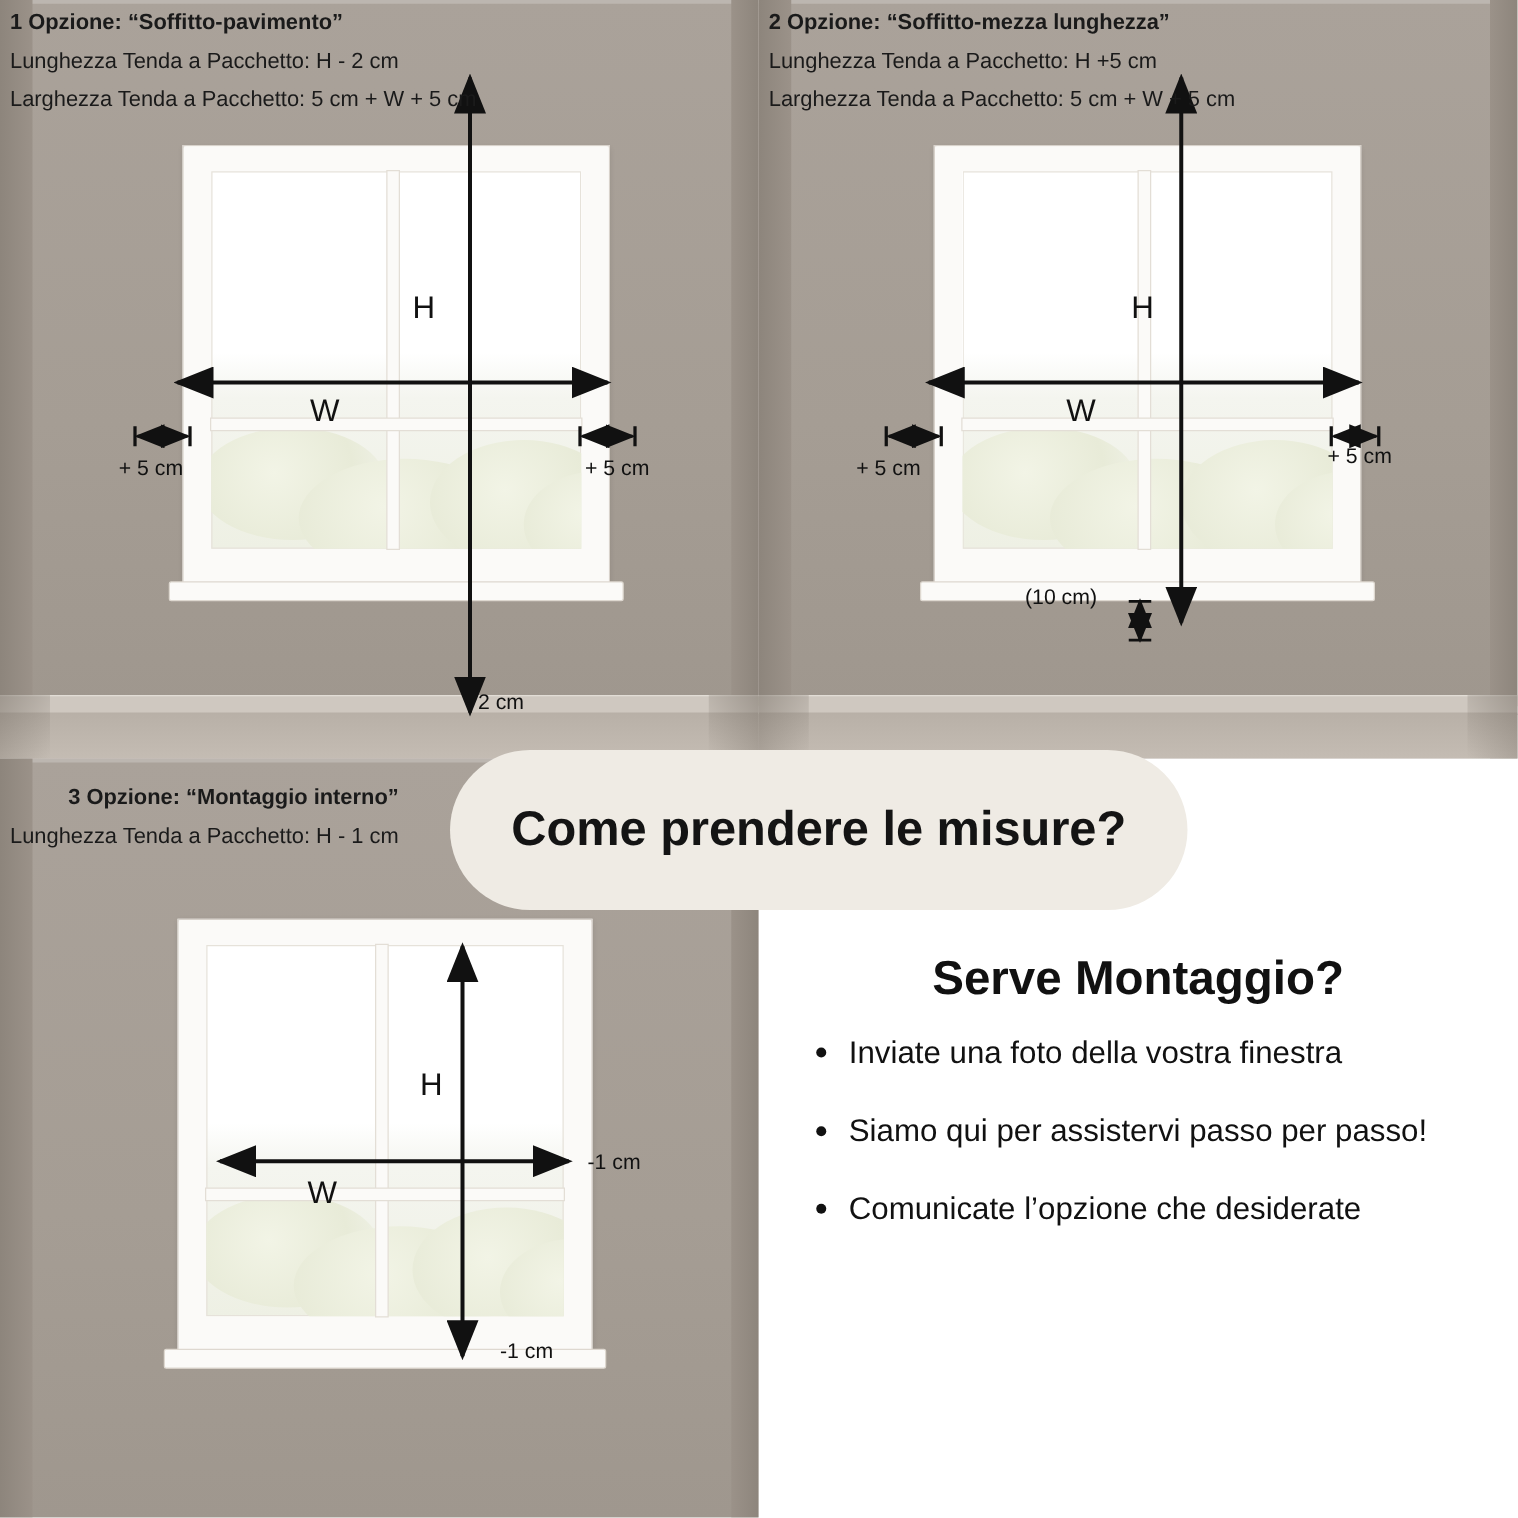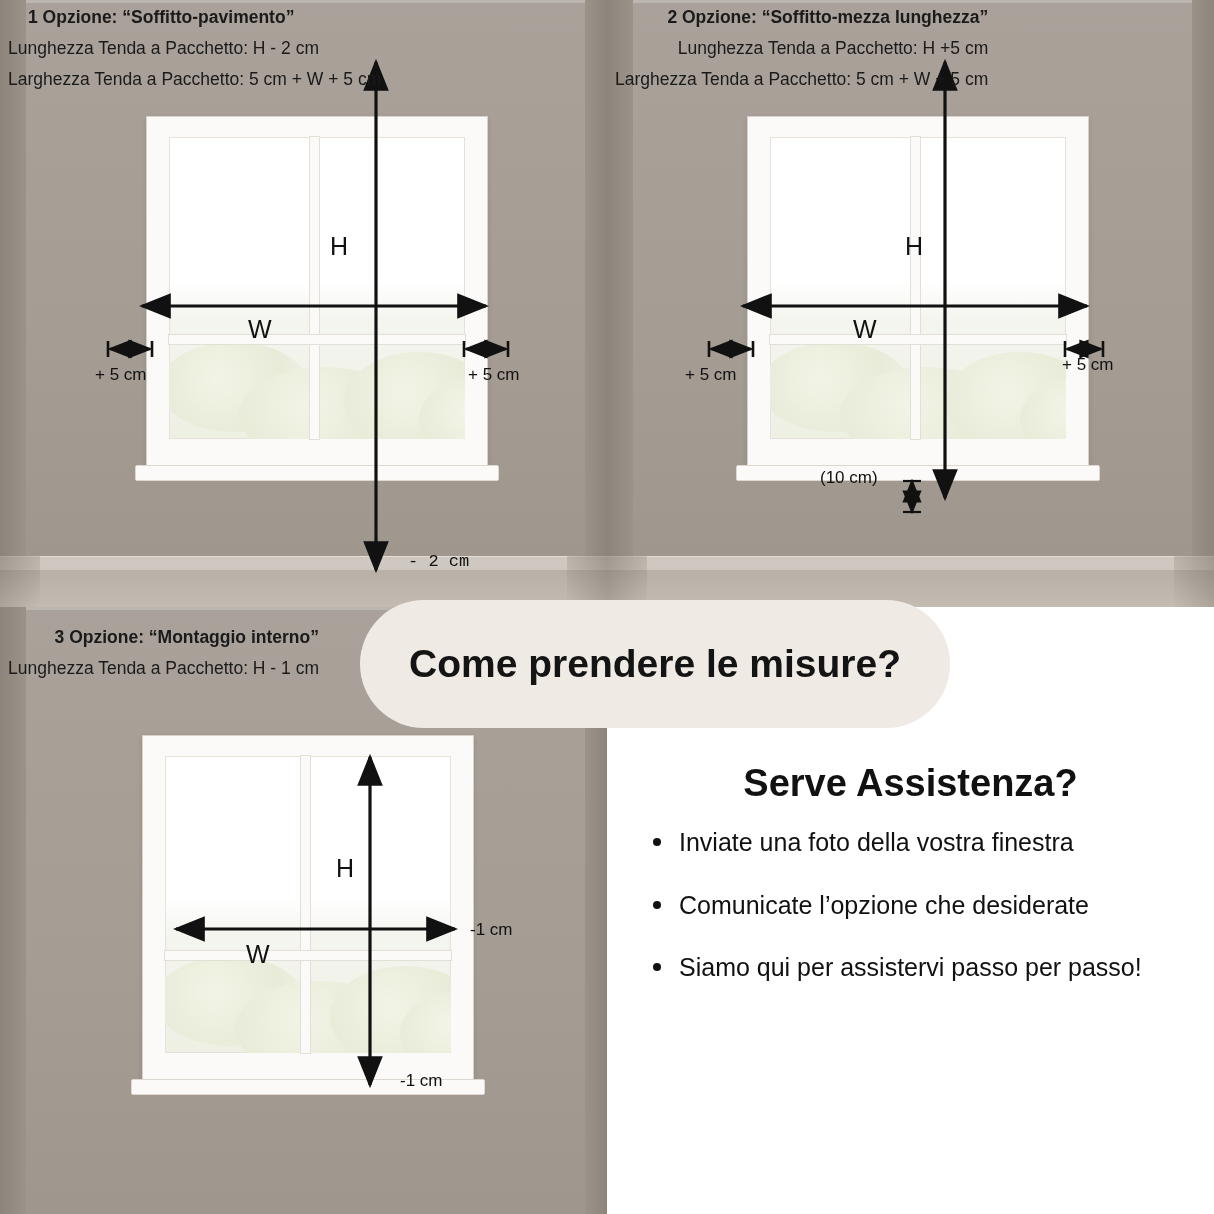--- a/index.html
+++ b/index.html
@@ -22,21 +22,21 @@
   }
 
   
   .quad {
     position: absolute;
     width: 607px;
     height: 607px;
     overflow: hidden;
   }
   .q1 { left: 0;    top: 0; }
-  .q2 { left: 607px; top: 0; text-align: right; }
+  .q2 { left: 607px; top: 0; }
   .q3 { left: 0;    top: 607px; text-align: right; }
   .q4 { left: 607px; top: 607px; background:#ffffff; }
 
   
   .room {
     position: absolute;
     inset: 0;
     background: #a8a097;
   }
   .room .wall-back {
@@ -143,21 +143,21 @@
 
   
   .caption {
     position: absolute;
     left: 8px;
     color: #1a1a1a;
     font-size: 17.5px;
     line-height: 31px;
     white-space: nowrap;
   }
-  .caption .ttl { font-weight: bold; font-size: 17.5px; margin-left: 20px; }
+  .caption .ttl { font-weight: bold; font-size: 17.5px; }
 
   
   .lbl {
     position: absolute;
     font-size: 17px;
     color: #111;
     white-space: nowrap;
   }
   .lbl-big {
     position: absolute;
@@ -300,21 +300,21 @@
     <div class="caption" style="top:2px;">
       <div class="ttl">1 Opzione: “Soffitto-pavimento”</div>
       <div>Lunghezza Tenda a Pacchetto: H - 2 cm</div>
       <div>Larghezza Tenda a Pacchetto:  5 cm + W + 5 cm</div>
     </div>
 
     <div class="lbl-big" style="left:330px; top:232px;">H</div>
     <div class="lbl-big" style="left:248px; top:315px;">W</div>
     <div class="lbl" style="left:95px; top:365px;">+ 5 cm</div>
     <div class="lbl" style="left:468px; top:365px;">+ 5 cm</div>
-    <div class="lbl" style="left:408px; top:552px;font-family:Liberation Mono, monospace;">- 2 cm</div>
+    <div class="lbl" style="left:372px; top:552px;">- 2 cm</div>
   </div>
 
   <div class="quad q2">
     <div class="room">
       <div class="wall-back"></div>
       <div class="ceil-line"></div>
       <div class="wall-left"></div>
       <div class="wall-right"></div>
       <div class="baseboard"></div>
       <div class="floor"></div>
@@ -417,25 +417,25 @@
     </div>
 
     <div class="lbl-big" style="left:336px; top:247px;">H</div>
     <div class="lbl-big" style="left:246px; top:333px;">W</div>
     <div class="lbl" style="left:470px; top:313px;">-1 cm</div>
     <div class="lbl" style="left:400px; top:464px;">-1 cm</div>
   </div>
 
   <div class="quad q4">
     <div class="help">
-      <h2>Serve Assistenza?</h2>
+      <h2>Serve Montaggio?</h2>
       <ul>
         <li>Inviate una foto della vostra finestra</li>
+        <li>Siamo qui per assistervi passo per passo!</li>
         <li>Comunicate l’opzione che desiderate</li>
-        <li>Siamo qui per assistervi passo per passo!</li>
       </ul>
     </div>
   </div>
 
   <div class="banner"></div>
   <div class="banner-text">Come prendere le misure?</div>
 
 </div>
 
 </body></html>

